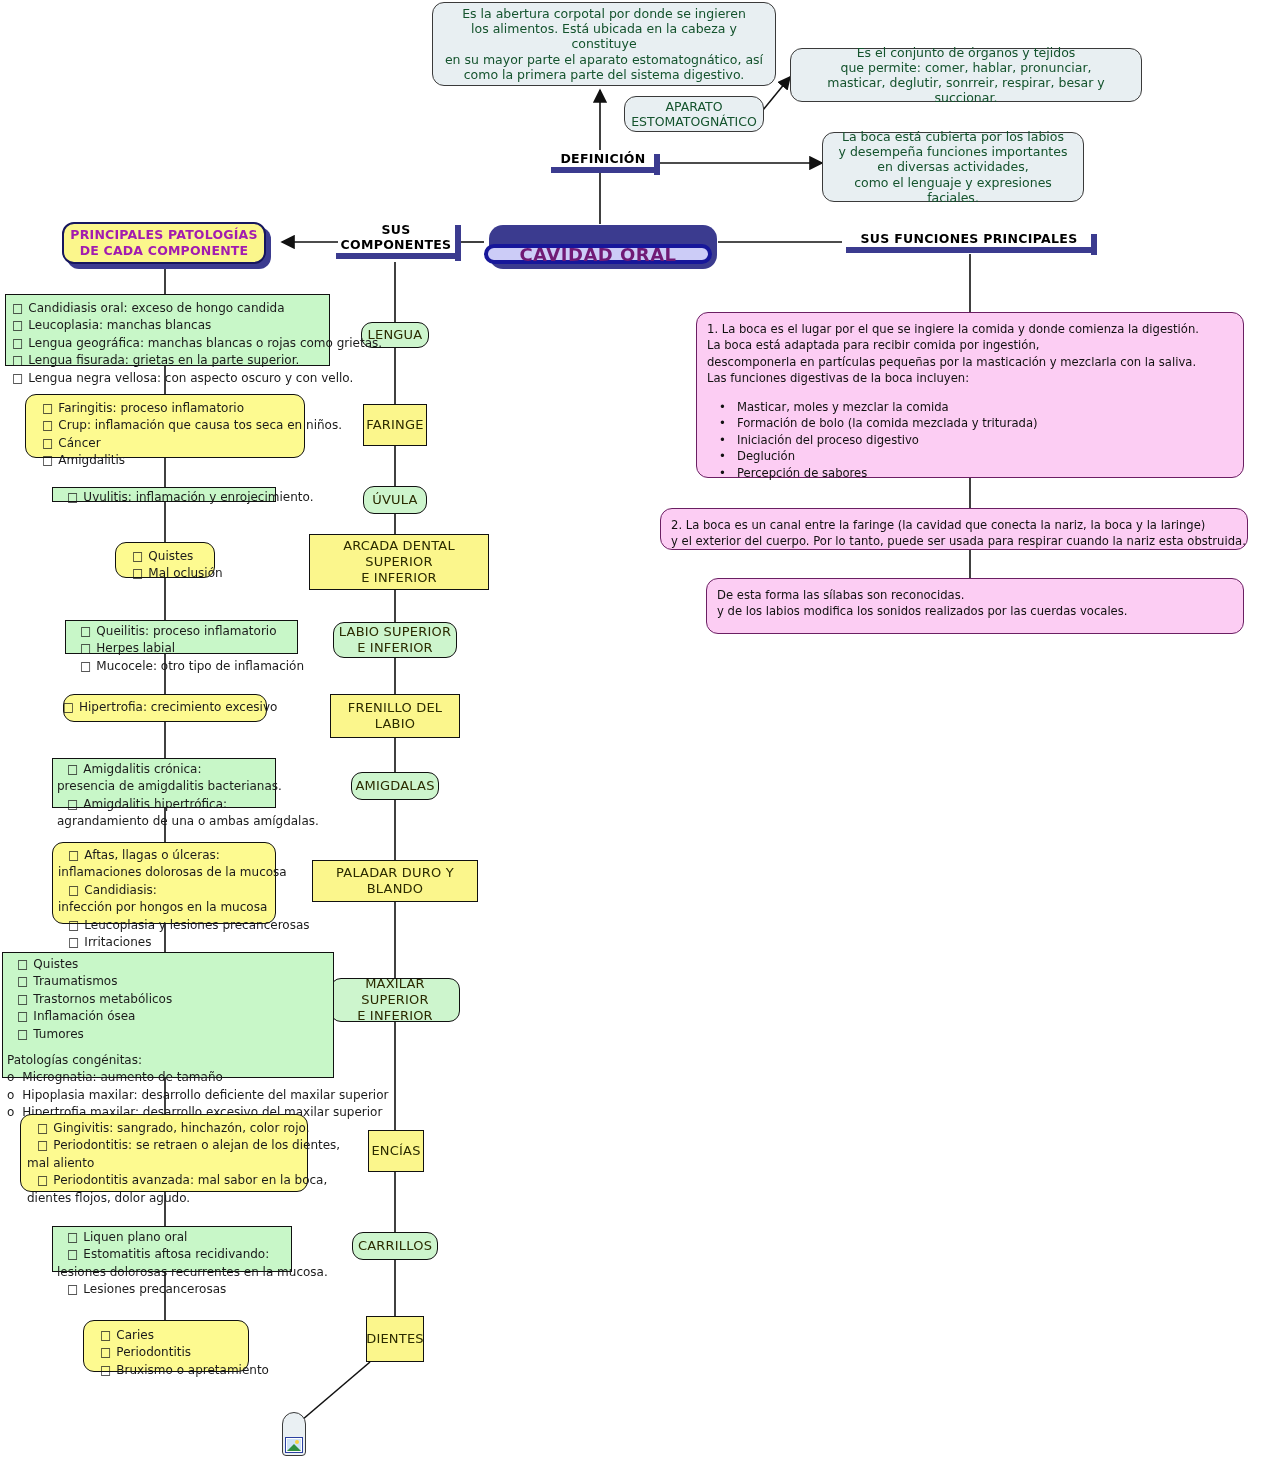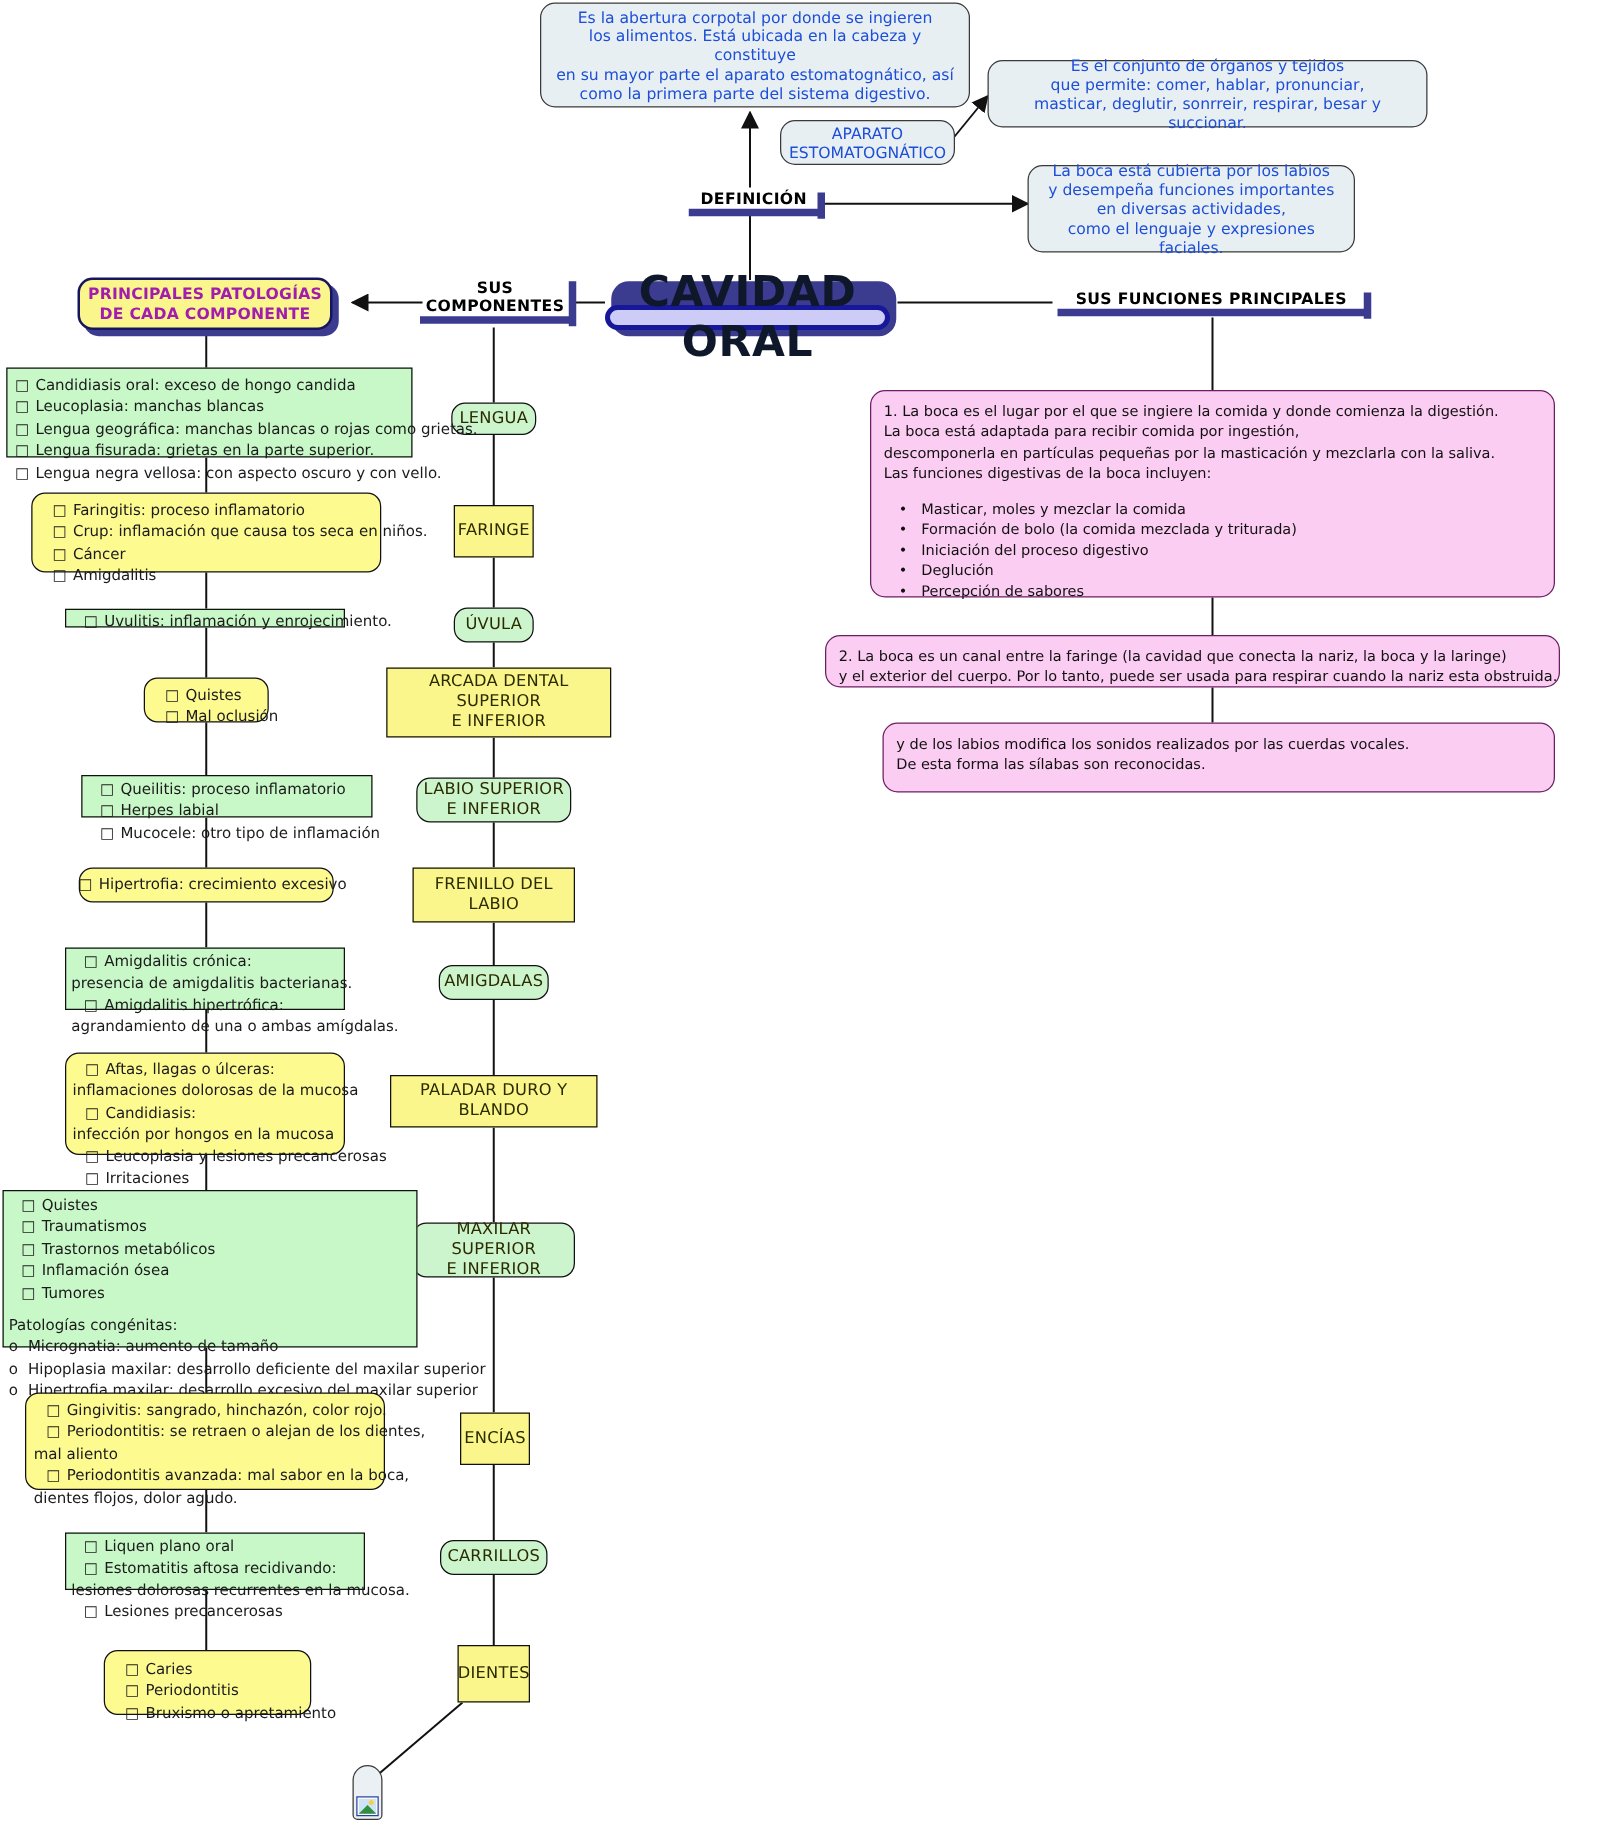--- a/index.html
+++ b/index.html
@@ -28,21 +28,21 @@
     line-height:1.22;
     z-index:5;
   }
   
   .bubble{
     background:#e8eff2;
     border:1.6px solid #3a3a3a;
     border-radius:12px;
     font-size:12.5px;
     padding:6px 8px;
-    color:#1d4ed8;
+    color:#14532d;
   }
   
   .green-round{
     background:#cdf5cd;
     border:1.2px solid #111;
     border-radius:11px;
     font-size:13px;
     color:#2b2b00;
     letter-spacing:.2px;
   }
@@ -119,22 +119,22 @@
     border:2px solid #16165e;
     font-size:12.5px;
     color:#a21caf;
     line-height:1.25;
     letter-spacing:.2px;
   }
   .face.central{
     background:#ccccf7;
     border:4px solid #17179a;
     border-radius:14px;
-    font-size:34px;
-    color:#0f172a;
+    font-size:18px;
+    color:#701a75;
     letter-spacing:.5px;
     margin-top:24px;
   }
   .shadow-node.central .shadow{border-radius:14px;}
 
   
   .linklabel{
     position:absolute;
     font-weight:bold;
     font-size:12.5px;
@@ -475,18 +475,18 @@
 
   <div class="node pink" style="left:660px;top:508px;width:588px;height:42px;">
     <div>
       <span class="bl">2.    La boca es un canal entre la faringe (la cavidad que conecta la nariz, la boca y la laringe)</span>
       <span class="bl">y el exterior del cuerpo. Por lo tanto, puede ser usada para respirar cuando la nariz esta obstruida.</span>
     </div>
   </div>
 
   <div class="node pink" style="left:706px;top:578px;width:538px;height:56px;">
     <div>
+      <span class="bl">De esta forma las sílabas son reconocidas.</span>
       <span class="bl">y de los labios modifica los sonidos realizados por las cuerdas vocales.</span>
-      <span class="bl">De esta forma las sílabas son reconocidas.</span>
     </div>
   </div>
 
 </div>
 
 </body></html>

